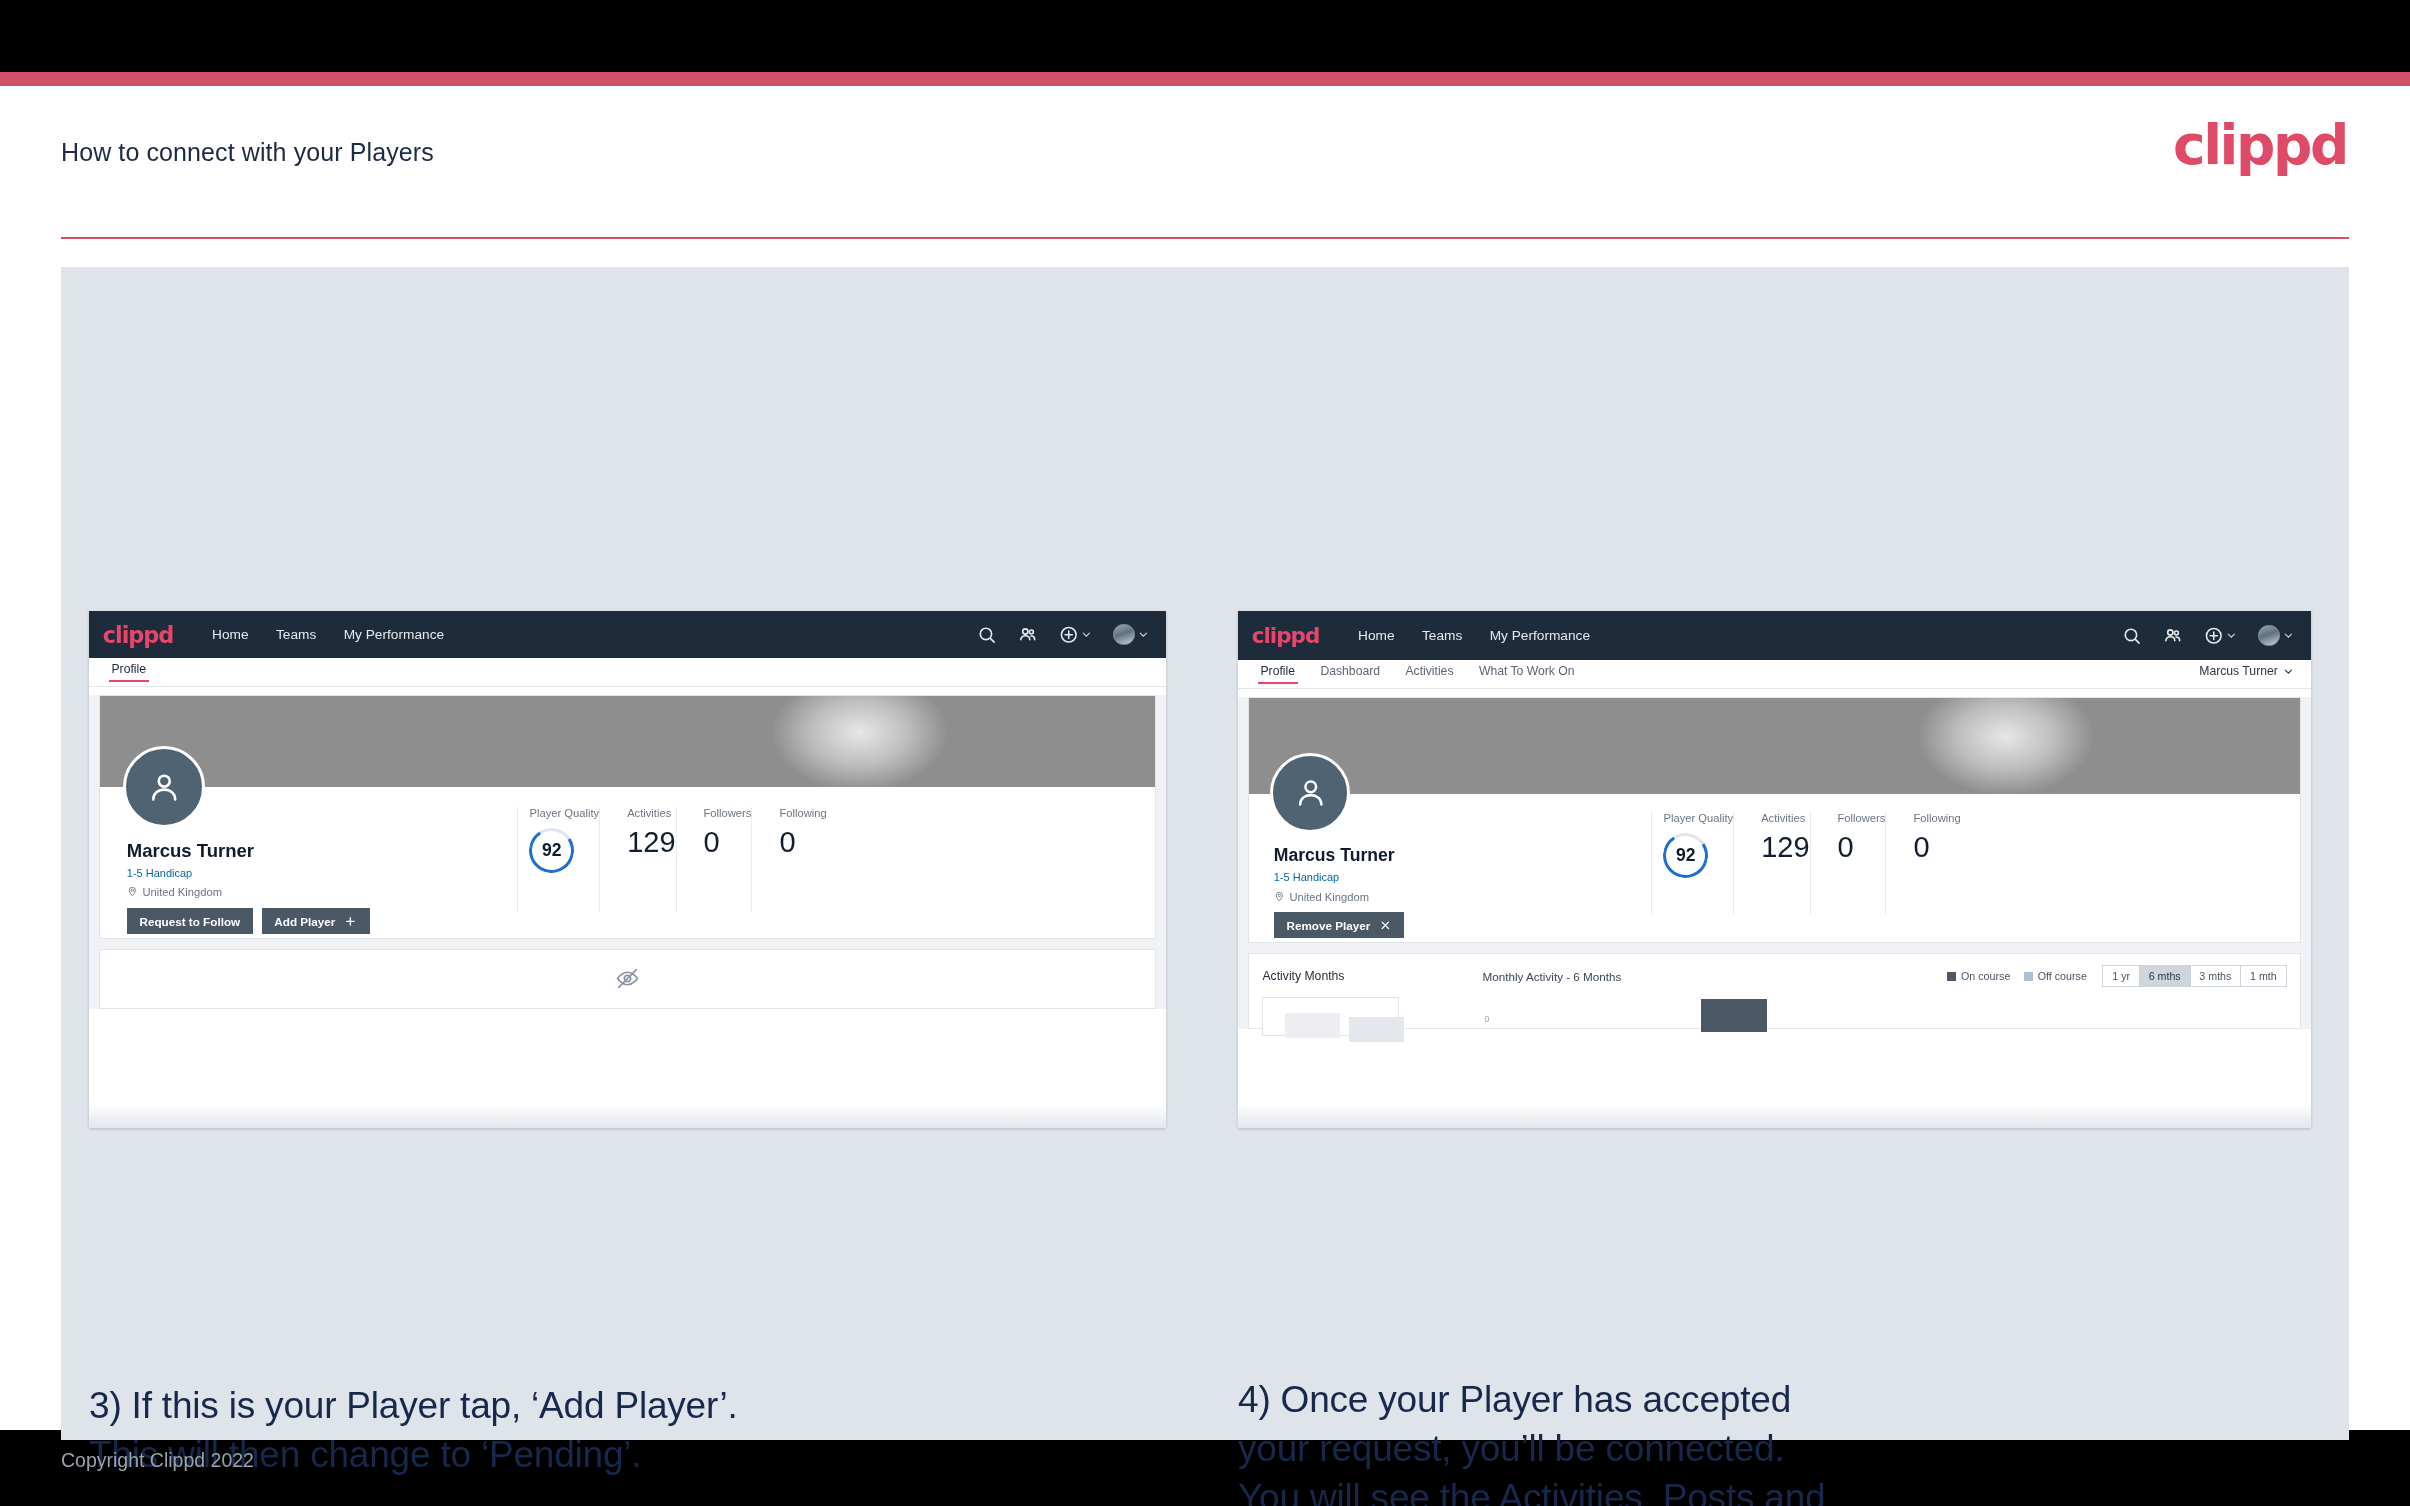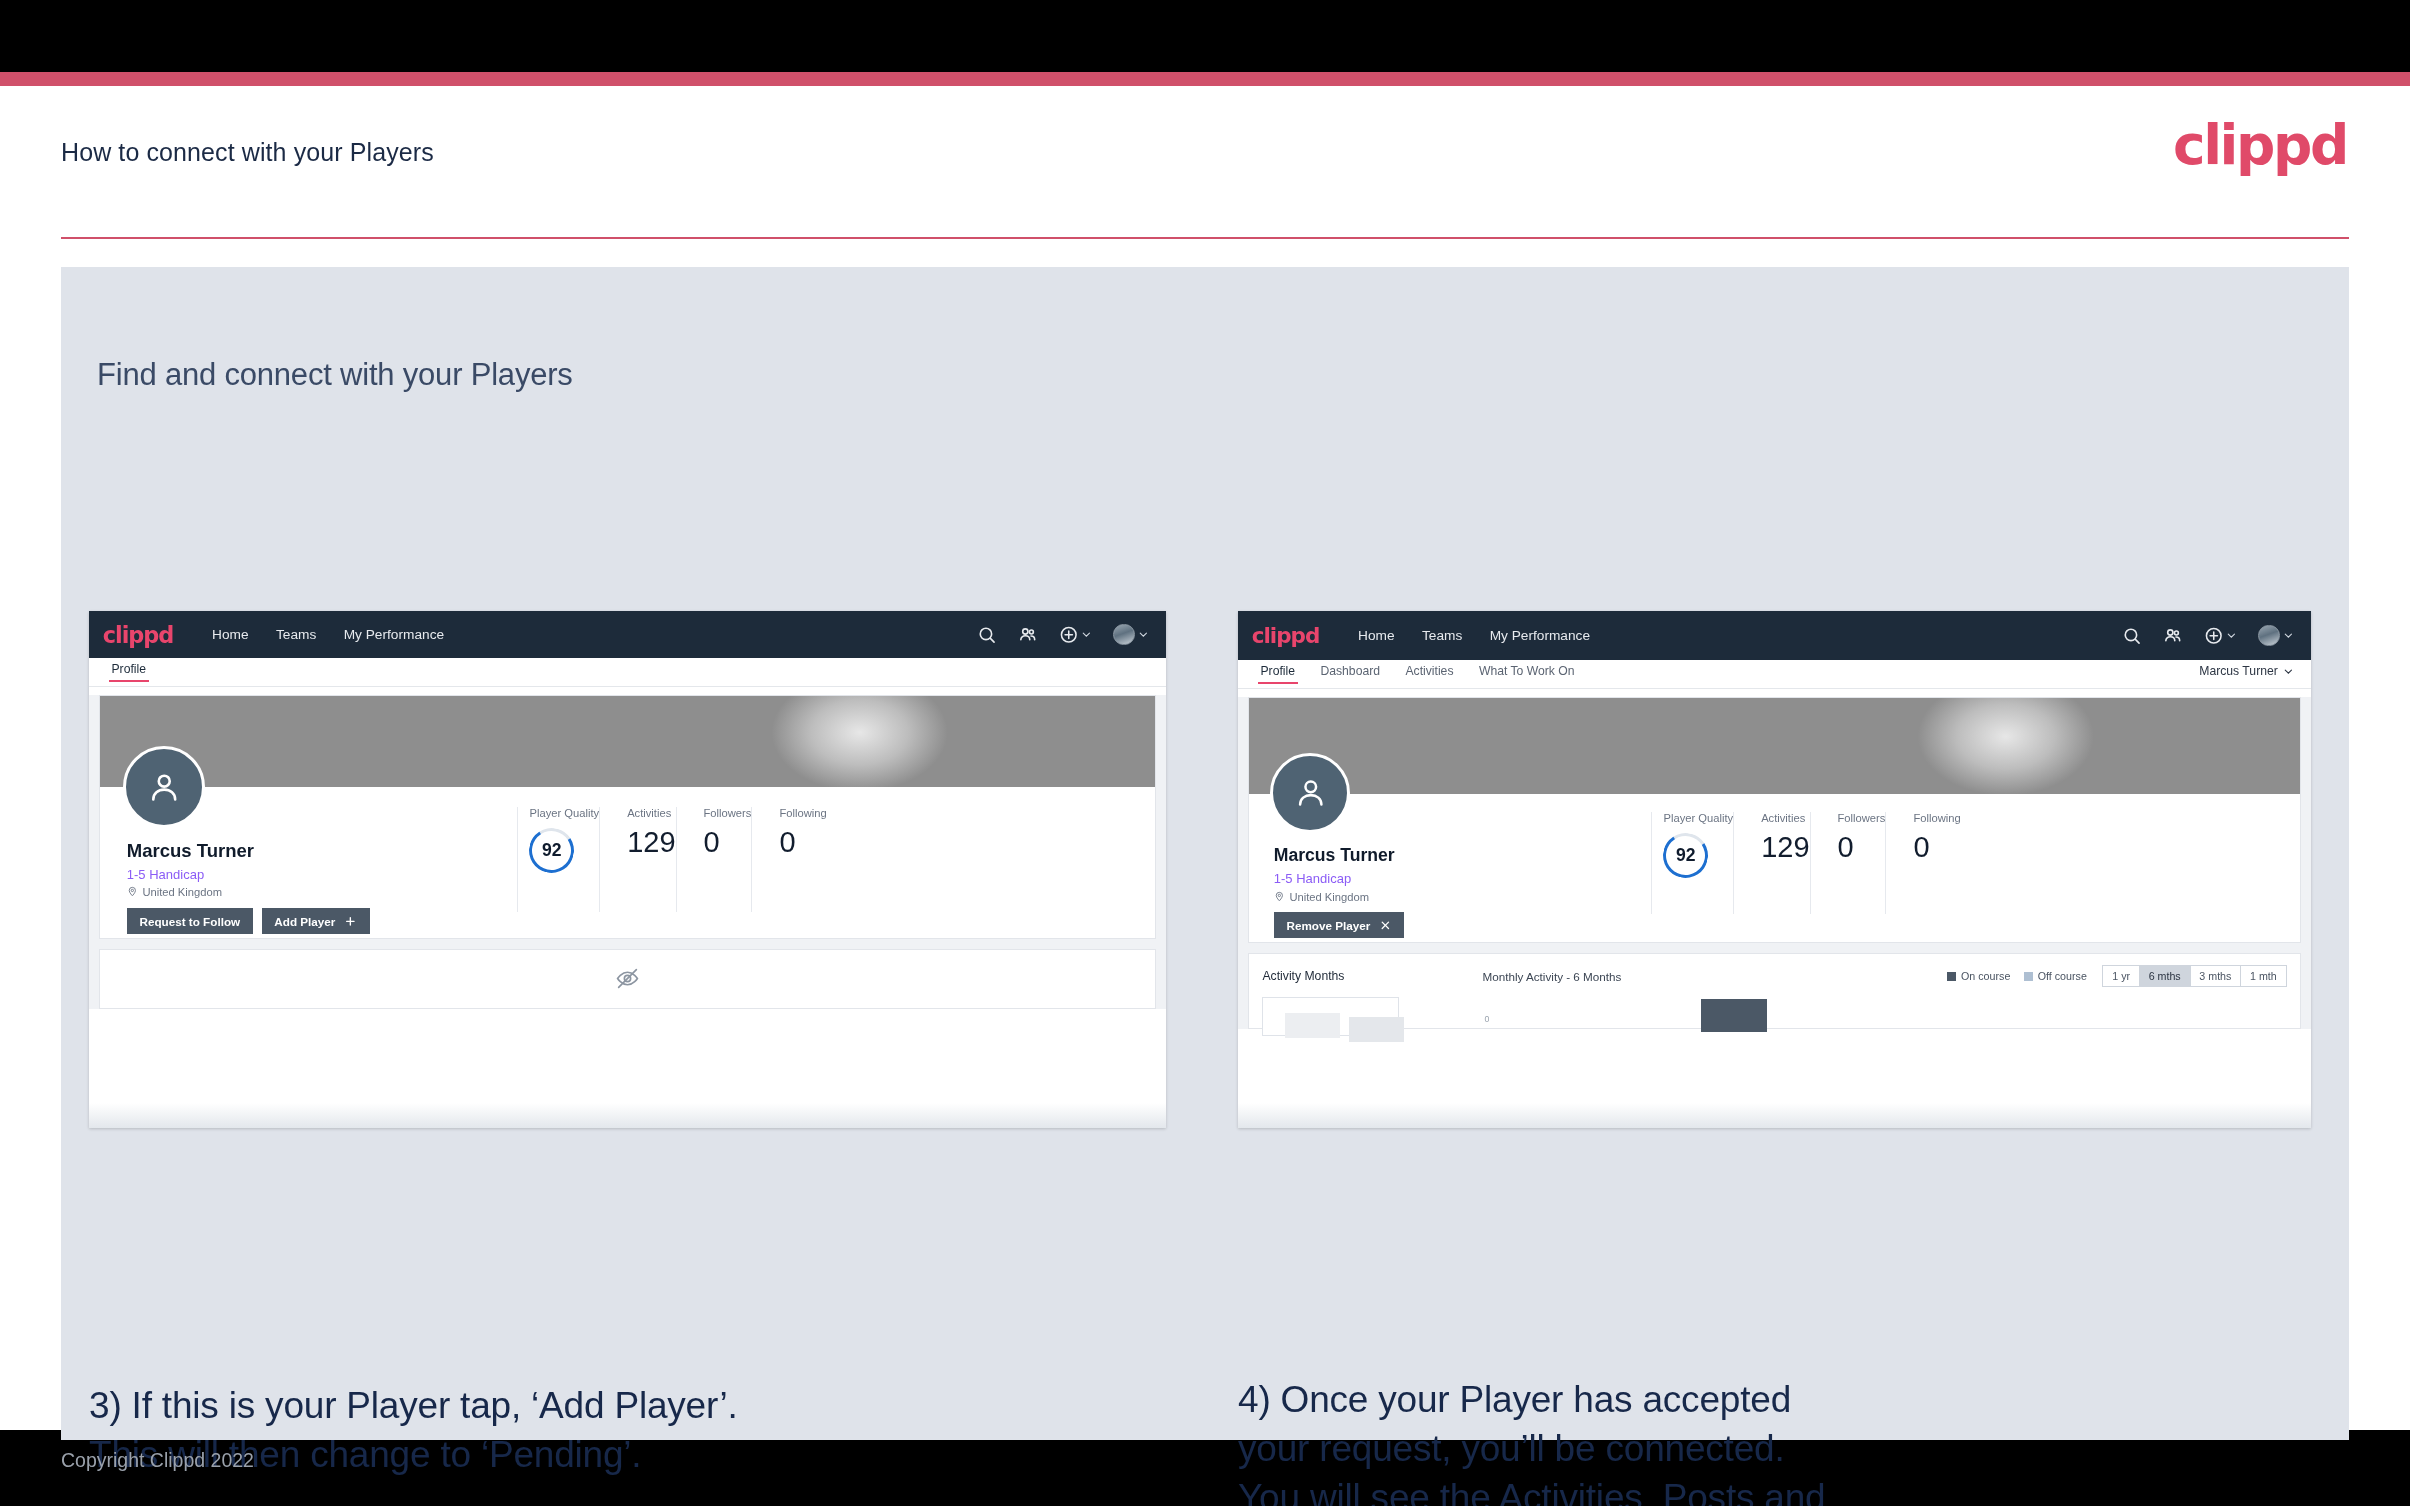--- a/index.html
+++ b/index.html
@@ -125,21 +125,21 @@
     background: #4f6373; border: 3.9px solid #fff;
     display: flex; align-items: center; justify-content: center;
   }
   .shot.left  .avatar-big { left: 23.4px; top: -41px; width: 82px; height: 82px; }
   .shot.right .avatar-big { left: 21.5px; top: -41px; width: 80px; height: 80px; }
   .avatar-big svg { width: 48%; height: 48%; color: #fff; display: block; }
 
   .pname { position: absolute; font-weight: 700; color: #101b2b; }
   .shot.left  .pname { left: 27px; top: 53px; font-size: 18.5px; }
   .shot.right .pname { left: 25px; top: 51px; font-size: 17.6px; }
-  .phcap { position: absolute; font-size: 13px; color: #8b5cf6; text-align: right; }
+  .phcap { position: absolute; font-size: 11px; color: #0369a1; text-align: right; }
   .shot.left  .phcap { left: 27px; top: 80px; }
   .shot.right .phcap { left: 25px; top: 77px; }
   .ploc {
     position: absolute; font-size: 11.2px; color: #6b7483;
     display: flex; align-items: center; gap: 4.9px;
   }
   .shot.left  .ploc { left: 27px; top: 99px; }
   .shot.right .ploc { left: 25px; top: 97px; }
   .ploc .pin { width: 10.7px; height: 10.7px; display: block; color: #6b7483; }
   .ploc .pin svg { width: 100%; height: 100%; display: block; }
@@ -233,21 +233,20 @@
   <div class="bar-pink"></div>
   <div class="bar-black-bottom"></div>
 
   <div class="slide">
 
     <div class="hdr-title">How to connect with your Players</div>
     <div class="hdr-logo">clippd</div>
     <div class="hdr-rule"></div>
 
     <div class="panel">
-      <div class="panel-sub">Find and connect with your Players</div>
 
       <div class="shot left">
 
         <div class="appbar">
           <div class="app-logo">clippd</div>
           <div class="app-nav">
             <a>Home</a>
             <a>Teams</a>
             <a>My Performance</a>
           </div>

